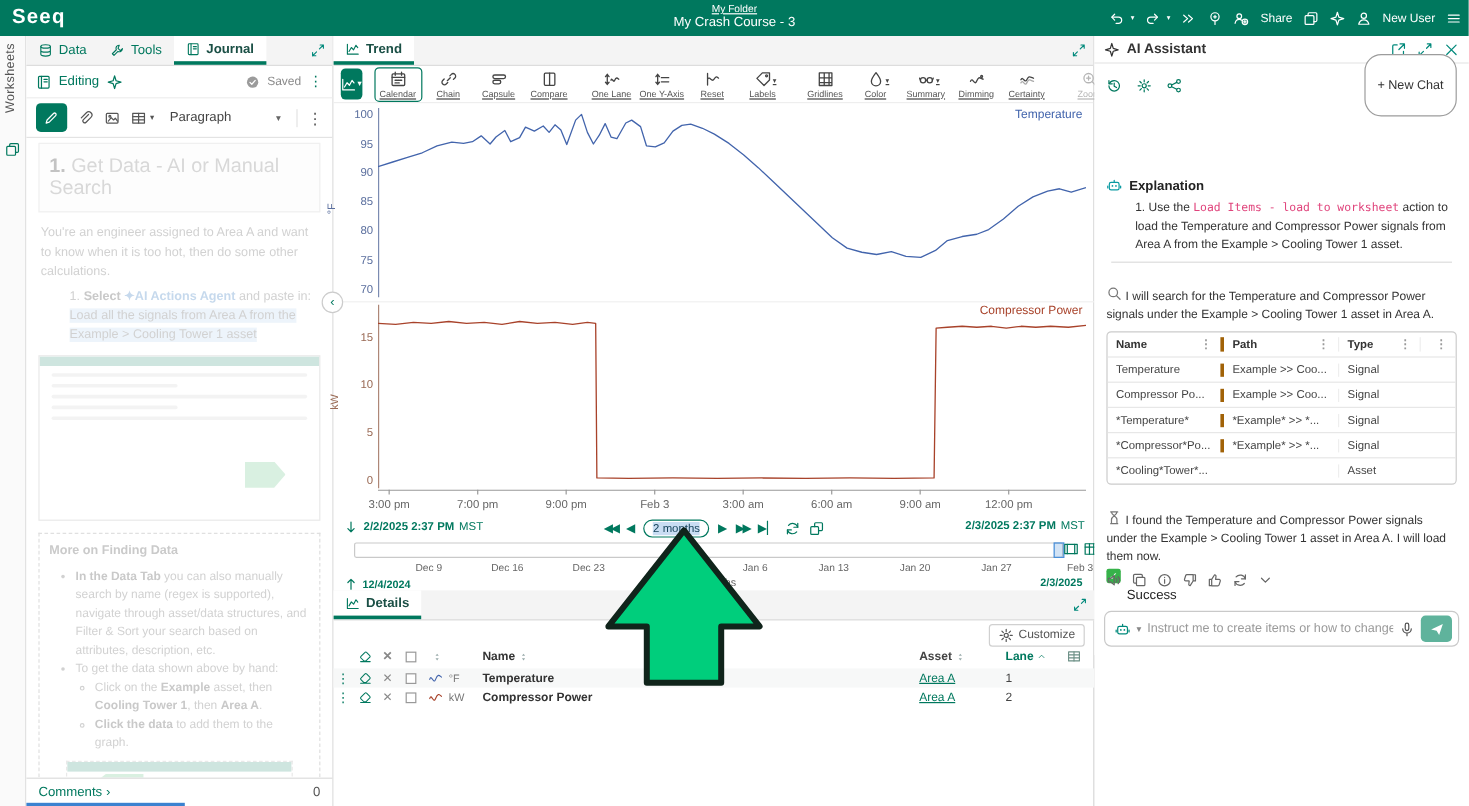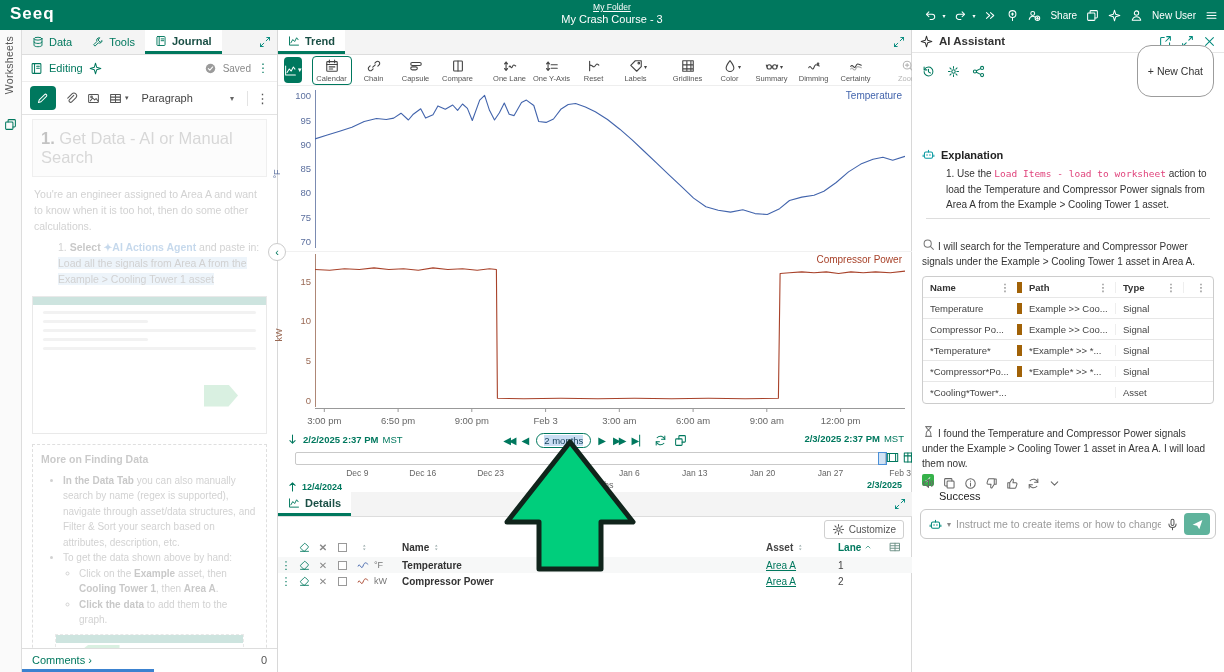--- a/index.html
+++ b/index.html
@@ -71,21 +71,21 @@
   #comments-bar { position:absolute; left:0; right:0; bottom:2px; height:22px; border-top:1px solid #ddd; display:flex; align-items:center; padding:0 10px; }
   #comments-bar .c-lab { color:#00785e; font-size:11px; }
   #comments-bar .c-count { margin-left:auto; font-size:11px; color:#555; }
   #hscroll { position:absolute; left:0; bottom:0; width:132px; height:3px; background:#3b82d0; }
   #collapse-chip { position:absolute; left:246px; top:213px; width:18px; height:18px; border:1px solid #ccc; border-radius:50%;
     background:#fff; color:#00785e; font-size:11px; display:flex; align-items:center; justify-content:center; z-index:6; }
 
   
   #trend-toolbar { position:absolute; left:0; right:0; top:25px; height:31px; display:flex; align-items:center; padding:0 6px; gap:2px; border-bottom:1px solid #eee; }
   #chart-type-btn { width:36px; height:26px; background:#00785e; border-radius:4px; color:#fff; display:flex; align-items:center; justify-content:center; gap:1px; margin-right:8px; }
-  .tbtn { display:flex; flex-direction:column; align-items:center; justify-content:center; min-width:40px; height:29px; padding:1px 5px 0; color:#444; border:1px solid transparent; border-radius:4px; }
+  .tbtn { display:flex; flex-direction:column; align-items:center; justify-content:center; min-width:40px; height:29px; padding:1px 5px 0; color:#444; border:1px solid transparent; border-radius:4px;text-decoration:underline; }
   .tbtn .tlab { font-size:7.5px; color:#555; margin-top:1px; white-space:nowrap; }
   .tbtn.outlined { border-color:#00785e; }
   .tbtn.disabled { color:#b5b5b5; } .tbtn.disabled .tlab { color:#b5b5b5; }
   .tsep { width:1px; height:24px; background:#e0e0e0; margin:0 4px; }
 
   
   .lane { position:absolute; left:0; width:634px; }
   .lane svg.plot { position:absolute; left:37px; top:0; }
   .ytick { position:absolute; width:30px; text-align:right; font-size:9.5px; left:3px; }
   .yunit { position:absolute; left:-6px; top:50%; transform:rotate(-90deg); font-size:9px; }
@@ -141,21 +141,21 @@
   #expl-head .ic { color:#0a9aa2; }
   #expl-step { position:absolute; left:34px; right:12px; top:136px; font-size:10px; color:#333; line-height:1.55; }
   .code { font-family:"DejaVu Sans Mono", monospace; color:#e0447c; font-size:9.5px; }
   #expl-div { position:absolute; left:14px; right:14px; top:188px; border-top:1px solid #ddd; }
   #search-msg { position:absolute; left:10px; right:12px; top:208px; font-size:10px; color:#333; line-height:1.5; }
   #search-msg .ic, #found-msg .ic { color:#777; margin-right:3px; vertical-align:-1px; }
   #ai-table { position:absolute; left:10px; top:246px; width:292px; border:1px solid #ccc; border-radius:4px; overflow:hidden; background:#fff; }
   .at-row { display:flex; border-bottom:1px solid #e7e7e7; height:21px; align-items:center; font-size:9.5px; color:#444; }
   .at-row:last-child { border-bottom:none; }
   .at-cell { padding:0 7px; overflow:hidden; white-space:nowrap; display:flex; align-items:center; }
-  .at-c0{width:94px;} .at-c1{width:98px;border-left:5px solid #a16207;gap:22px;} .at-c2{width:68px;border-left:1px solid #eee;} .at-c3{flex:1;border-left:1px solid #eee;}
+  .at-c0{width:94px;} .at-c1{width:98px;border-left:3px solid #a16207;gap:22px;} .at-c2{width:68px;border-left:1px solid #eee;} .at-c3{flex:1;border-left:1px solid #eee;}
   .at-h { font-weight:bold; color:#333; }
   .at-h .kb { margin-left:auto; color:#999; font-size:10px; }
   #found-msg { position:absolute; left:10px; right:12px; top:395px; font-size:10px; color:#333; line-height:1.5; }
   #success-row { position:absolute; left:10px; top:428px; display:flex; align-items:center; gap:5px; }
   #success-box { width:12px; height:12px; background:#36b24a; border-radius:2px; color:#fff; font-size:9px; display:flex; align-items:center; justify-content:center; }
   #success-lab { font-size:11px; font-weight:normal; color:#222;margin-top:32px; }
   #msg-actions { position:absolute; left:10px; top:447px; display:flex; gap:8px; color:#666; align-items:center; }
   #ai-input { position:absolute; left:8px; right:8px; bottom:7px; height:30px; border:1px solid #c9c9c9; border-radius:6px; display:flex; align-items:center; padding:0 5px 0 8px; gap:5px; background:#fff; }
   #ai-input .bot { color:#00897b; }
   #ai-input .carr { color:#888; font-size:8px; }
@@ -589,21 +589,21 @@
           <line x1="46.3" y1="0" x2="46.3" y2="4" stroke="#999"></line>
           <line x1="120.1" y1="0" x2="120.1" y2="4" stroke="#999"></line>
           <line x1="193.8" y1="0" x2="193.8" y2="4" stroke="#999"></line>
           <line x1="267.6" y1="0" x2="267.6" y2="4" stroke="#999"></line>
           <line x1="341.3" y1="0" x2="341.3" y2="4" stroke="#999"></line>
           <line x1="415.1" y1="0" x2="415.1" y2="4" stroke="#999"></line>
           <line x1="488.8" y1="0" x2="488.8" y2="4" stroke="#999"></line>
           <line x1="562.6" y1="0" x2="562.6" y2="4" stroke="#999"></line>
         </svg>
         <span class="xtick-lab" style="left:16.3px">3:00 pm</span>
-        <span class="xtick-lab" style="left:90.1px">6:50 pm</span>
+        <span class="xtick-lab" style="left:90.1px">7:00 pm</span>
         <span class="xtick-lab" style="left:163.8px">9:00 pm</span>
         <span class="xtick-lab" style="left:237.6px">Feb 3</span>
         <span class="xtick-lab" style="left:311.3px">3:00 am</span>
         <span class="xtick-lab" style="left:385.1px">6:00 am</span>
         <span class="xtick-lab" style="left:458.8px">9:00 am</span>
         <span class="xtick-lab" style="left:532.6px">12:00 pm</span>
       </div>
 
     <div id="range-row">
       <span class="range-date" style="left:8px;">

